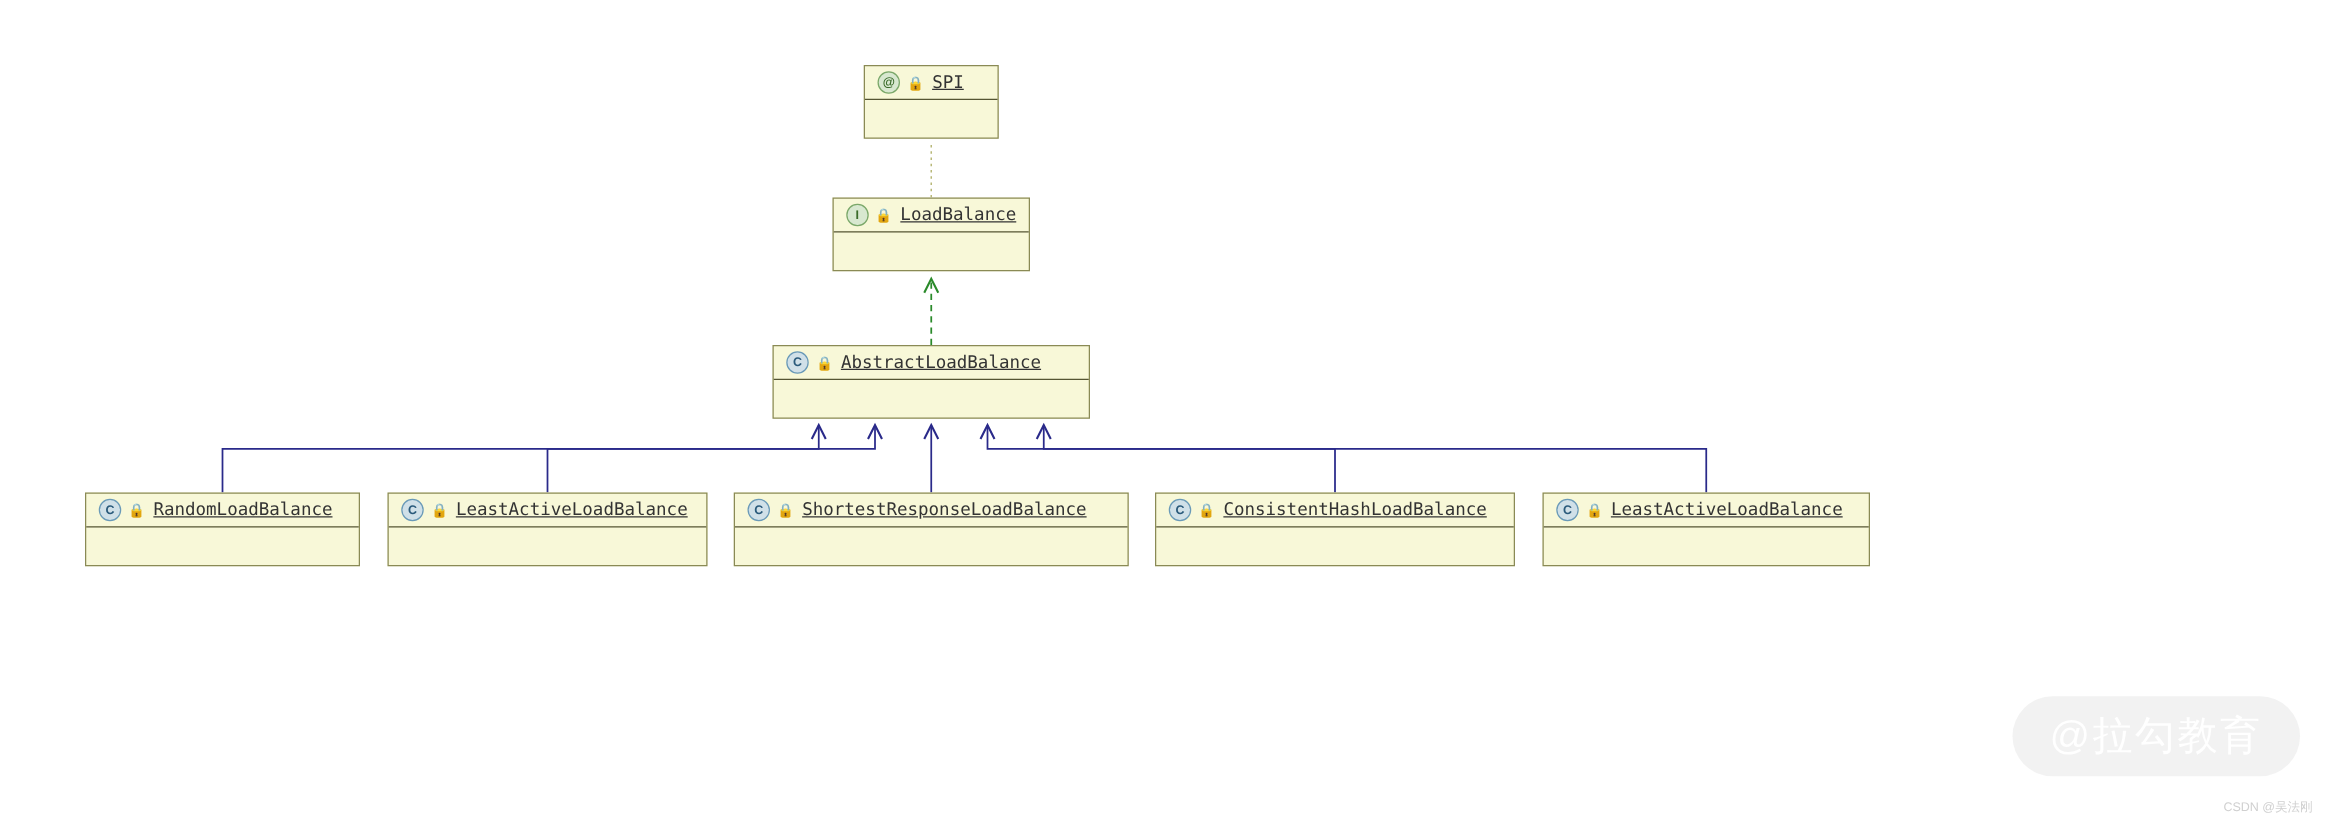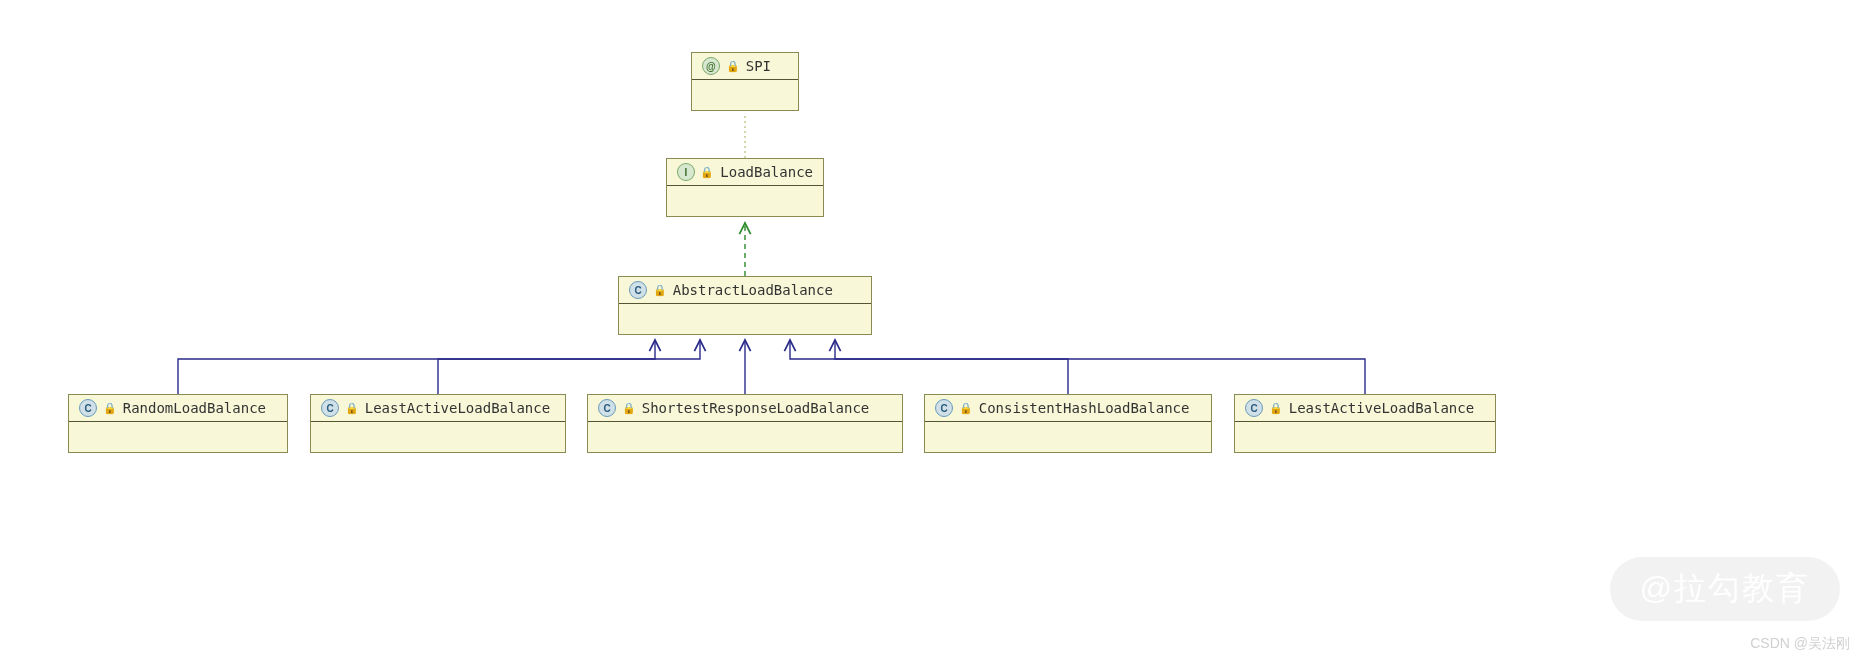--- a/index.html
+++ b/index.html
@@ -56,20 +56,21 @@
     color: #2a5a7b;
     border: 1px solid #6a9ab8;
   }
   .lock-icon {
     font-size: 11px;
     color: #998855;
   }
   .node-label {
     color: #333;
     font-family: "Menlo", "Consolas", monospace;
+    text-decoration: underline;
   }
   svg.connectors {
     position: absolute;
     top: 0;
     left: 0;
     width: 1870px;
     height: 661px;
     pointer-events: none;
   }
   .watermark-bubble {
@@ -85,21 +86,21 @@
     font-size: 32px;
     font-weight: 500;
     letter-spacing: 2px;
   }
   .watermark-csdn {
     position: absolute;
     right: 20px;
     bottom: 8px;
     color: #d0d0d0;
     font-family: Arial, sans-serif;
-    font-size: 14px;
+    font-size: 10px;
   }
 </style>
 </head>
 <body>
 
 <svg class="connectors">
   <defs>
     <marker id="arrow-green" markerWidth="12" markerHeight="12" refX="10" refY="6" orient="auto">
       <path d="M2,2 L10,6 L2,10" fill="none" stroke="#2a8a2a" stroke-width="1.2"></path>
     </marker>

